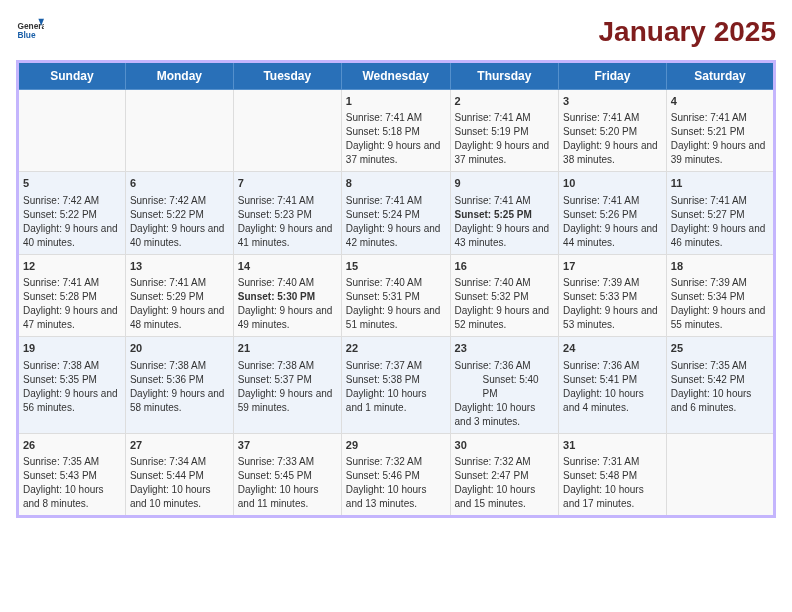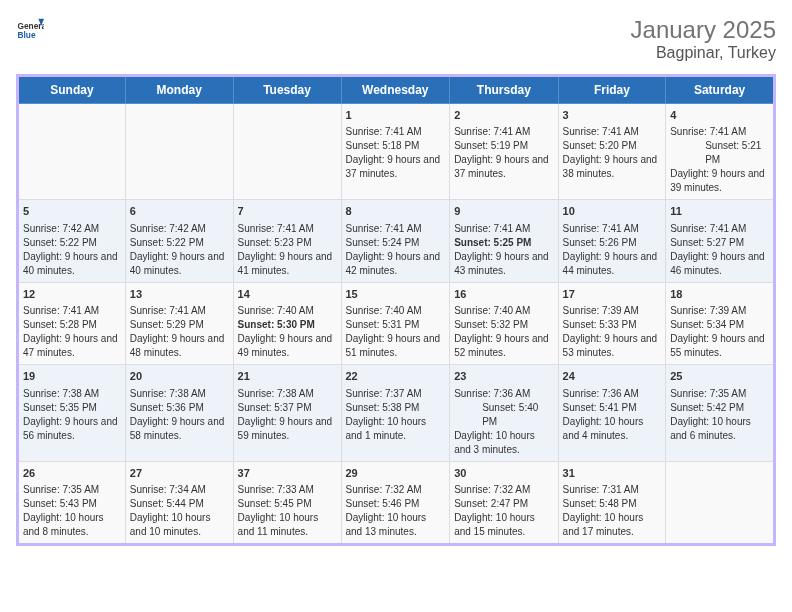--- a/index.html
+++ b/index.html
@@ -22,23 +22,23 @@
       gap: 4px;
     }
     .logo-icon {
       width: 28px;
       height: 28px;
     }
     .title-block {
       text-align: right;
     }
     .title-block h1 {
-      font-size: 24px;
-      font-weight: normal;
-      color: #737373;
+      font-size: 28px;
+      font-weight: bold;
+      color: #7f1d1d;
     }
     .title-block h2 {
       font-size: 16px;
       font-weight: normal;
       color: #555;
     }
     .calendar {
       width: 100%;
       border-collapse: collapse;
       border: 3px solid #c4b5fd;
@@ -84,21 +84,20 @@
 <div class="header">
   <div class="logo">
     <svg class="logo-icon" viewBox="0 0 40 40" xmlns="http://www.w3.org/2000/svg">
       <text x="2" y="18" font-size="12" font-weight="bold" fill="#333">General</text>
       <text x="2" y="32" font-size="12" font-weight="bold" fill="#1a5fa8">Blue</text>
       <polygon points="32,4 40,4 36,14" fill="#1a5fa8"></polygon>
     </svg>
   </div>
   <div class="title-block">
     <h1>January 2025</h1>
-    <h2>Bagpinar, Turkey</h2>
   </div>
 </div>
 
 <table class="calendar">
   <thead>
     <tr>
     <th>Sunday</th>
         <th>Monday</th>
         <th>Tuesday</th>
         <th>Wednesday</th>
@@ -126,21 +125,21 @@
         </td>
         <td>
           <span class="day-number">3</span>
           <span style="display: block;">Sunrise: 7:41 AM</span>
           <span style="display: block;">Sunset: 5:20 PM</span>
           <span style="display: block;">Daylight: 9 hours and 38 minutes.</span>
         </td>
         <td>
           <span class="day-number">4</span>
           <span style="display: block;">Sunrise: 7:41 AM</span>
-          <span style="display: block; margin-left: 35px;">Sunset: 5:21 PM</span>
+          <span style="display: block;">Sunset: 5:21 PM</span>
           <span style="display: block;">Daylight: 9 hours and 39 minutes.</span>
         </td>
       </tr>
       <tr>
         <td>
           <span class="day-number">5</span>
           <span style="display: block;">Sunrise: 7:42 AM</span>
           <span style="display: block;">Sunset: 5:22 PM</span>
           <span style="display: block;">Daylight: 9 hours and 40 minutes.</span>
         </td>

